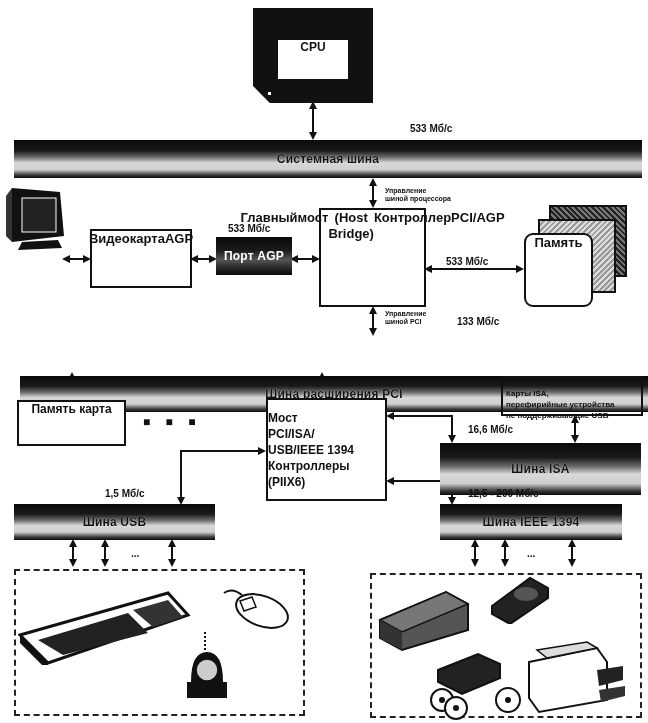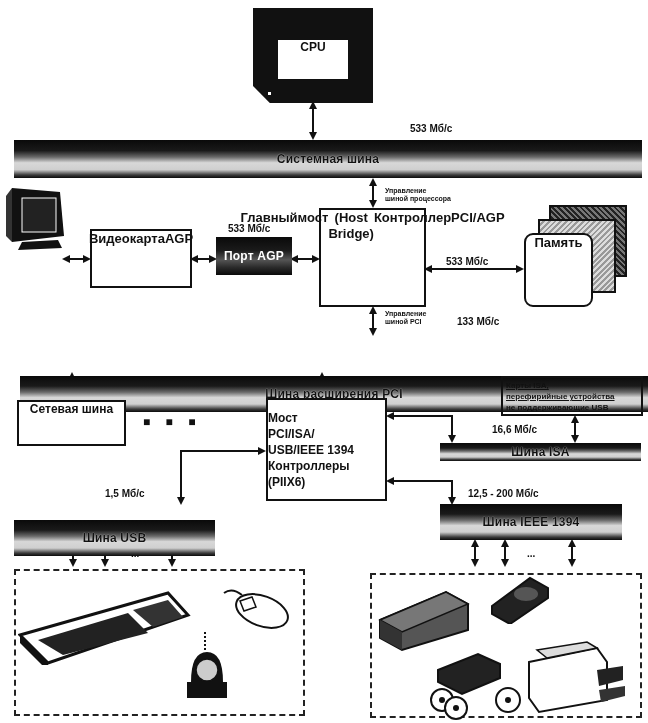--- a/index.html
+++ b/index.html
@@ -116,45 +116,45 @@
 <div class="lbl-sm" style="left:385px;top:310px;">
   <div>Управление</div>
   <div>шиной PCI</div>
 </div>
 <div class="lbl" style="left:457px;top:316px;">133 Мб/с</div>
 <div class="bus" style="left:20px;top:336px;width:628px;height:36px;margin-top:40px;">
   <span>Шина расширения PCI</span>
 </div>
 
 <div class="box" style="left:17px;top:400px;width:109px;height:46px;font-size:12px;">
-  <span>Сетевая шина</span>
+  <span>Память карта</span>
 </div>
 <div class="lbl" style="left:143px;top:415px;font-size:12px;letter-spacing:6px;">■ ■ ■</div>
 
 <div class="box" style="left:266px;top:398px;width:121px;height:103px;font-size:12px;line-height:16px;flex-direction:column;">
   <span>Мост</span>
   <span>PCI/ISA/</span>
   <span>USB/IEEE 1394</span>
   <span>Контроллеры</span>
   <span>(PIIX6)</span>
 </div>
 
-<div class="abs" style="left:501px;top:376px;width:142px;height:40px;border:2px solid #111;box-sizing:border-box;font-size:8px;font-weight:bold;line-height:11px;padding:2px 3px;text-decoration:underline;">
+<div class="abs" style="left:501px;top:376px;width:142px;height:40px;border:2px solid #111;box-sizing:border-box;font-size:8px;font-weight:bold;line-height:11px;padding:10px 3px;">
   <div>Карты ISA,</div>
   <div>перефирийные устройства</div>
   <div>не поддерживающие USB</div>
 </div>
 
-<div class="lbl" style="left:492px;top:424px;">16,6 Мб/с</div>
-<div class="bus" style="left:440px;top:443px;width:201px;height:18px;">
+<div class="lbl" style="left:468px;top:424px;">16,6 Мб/с</div>
+<div class="bus" style="left:440px;top:443px;width:201px;height:52px;">
   <span>Шина ISA</span>
 </div>
 
 <div class="lbl" style="left:105px;top:488px;">1,5 Мб/с</div>
-<div class="bus" style="left:14px;top:520px;width:201px;height:36px;align-items:center;">
+<div class="bus" style="left:14px;top:504px;width:201px;height:36px;align-items:center;">
   <span>Шина USB</span>
 </div>
 <div class="lbl" style="left:131px;top:548px;">...</div>
 
 <div class="lbl" style="left:468px;top:488px;">12,5 - 200 Мб/с</div>
 <div class="bus" style="left:440px;top:504px;width:182px;height:36px;">
   <span>Шина IEEE 1394</span>
 </div>
 <div class="lbl" style="left:527px;top:548px;">...</div>
 

